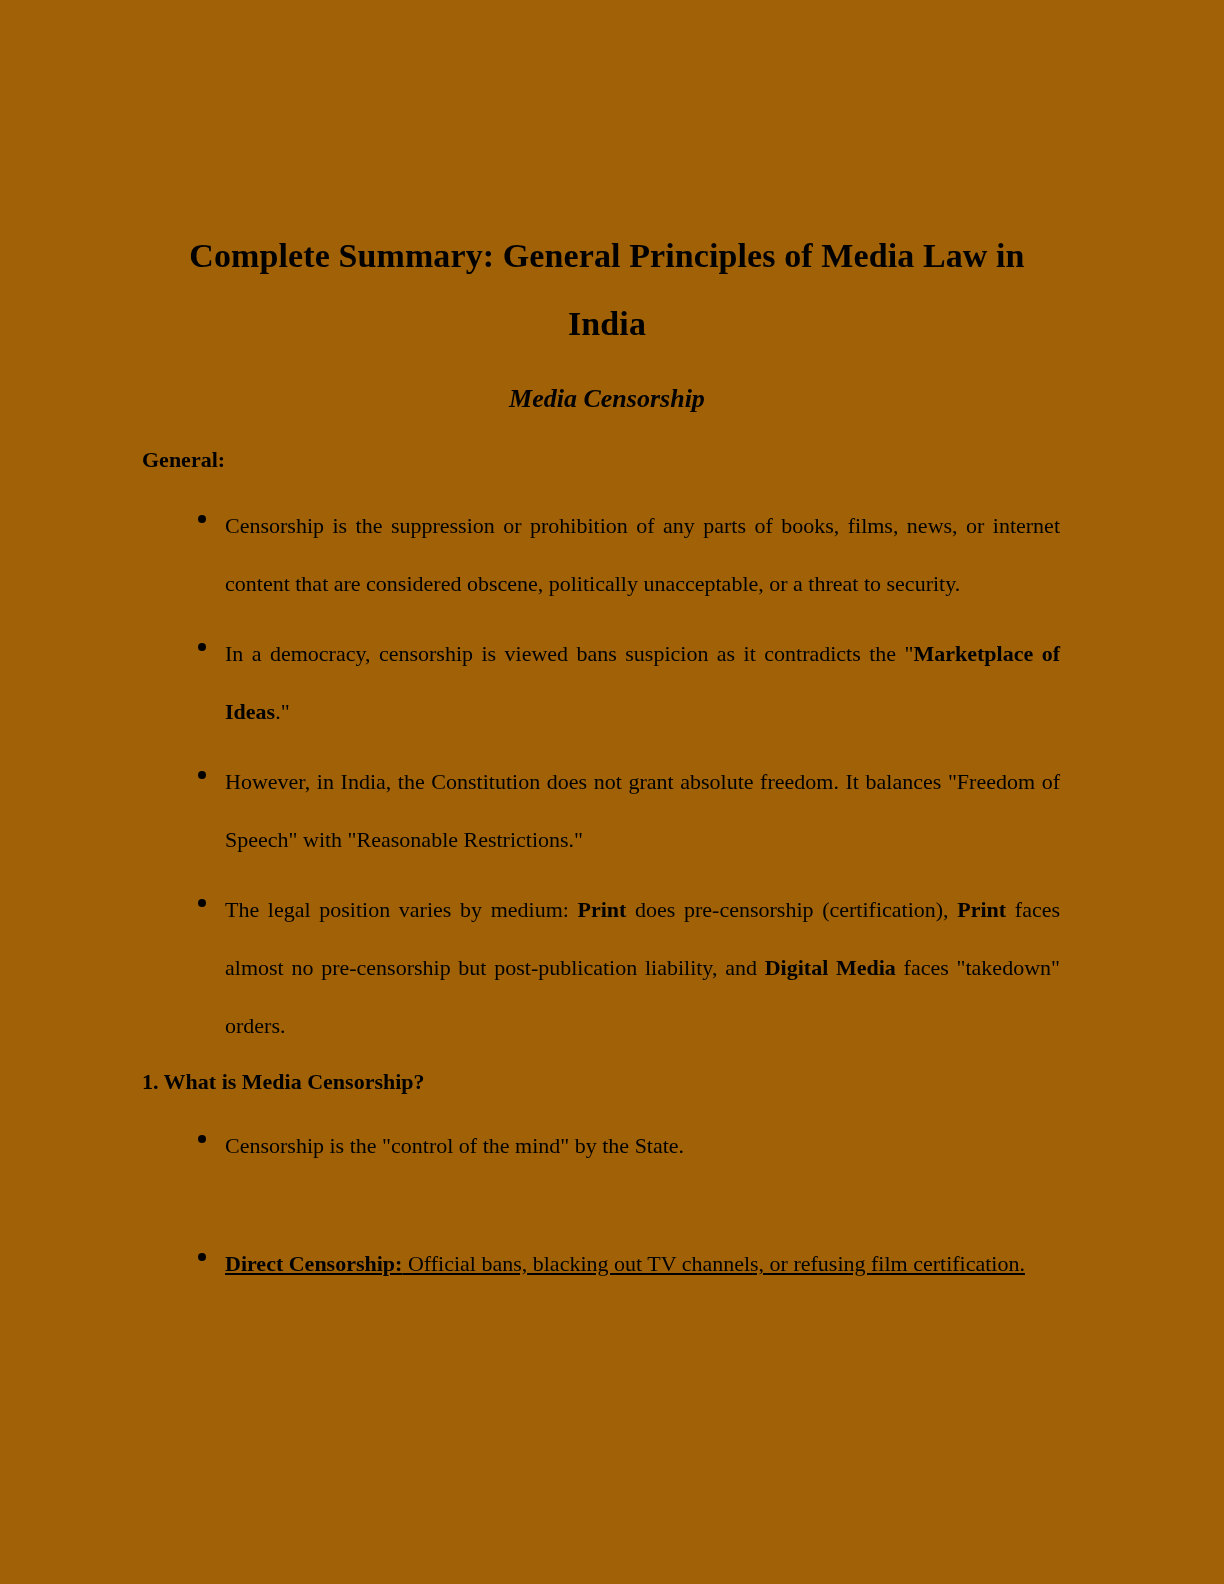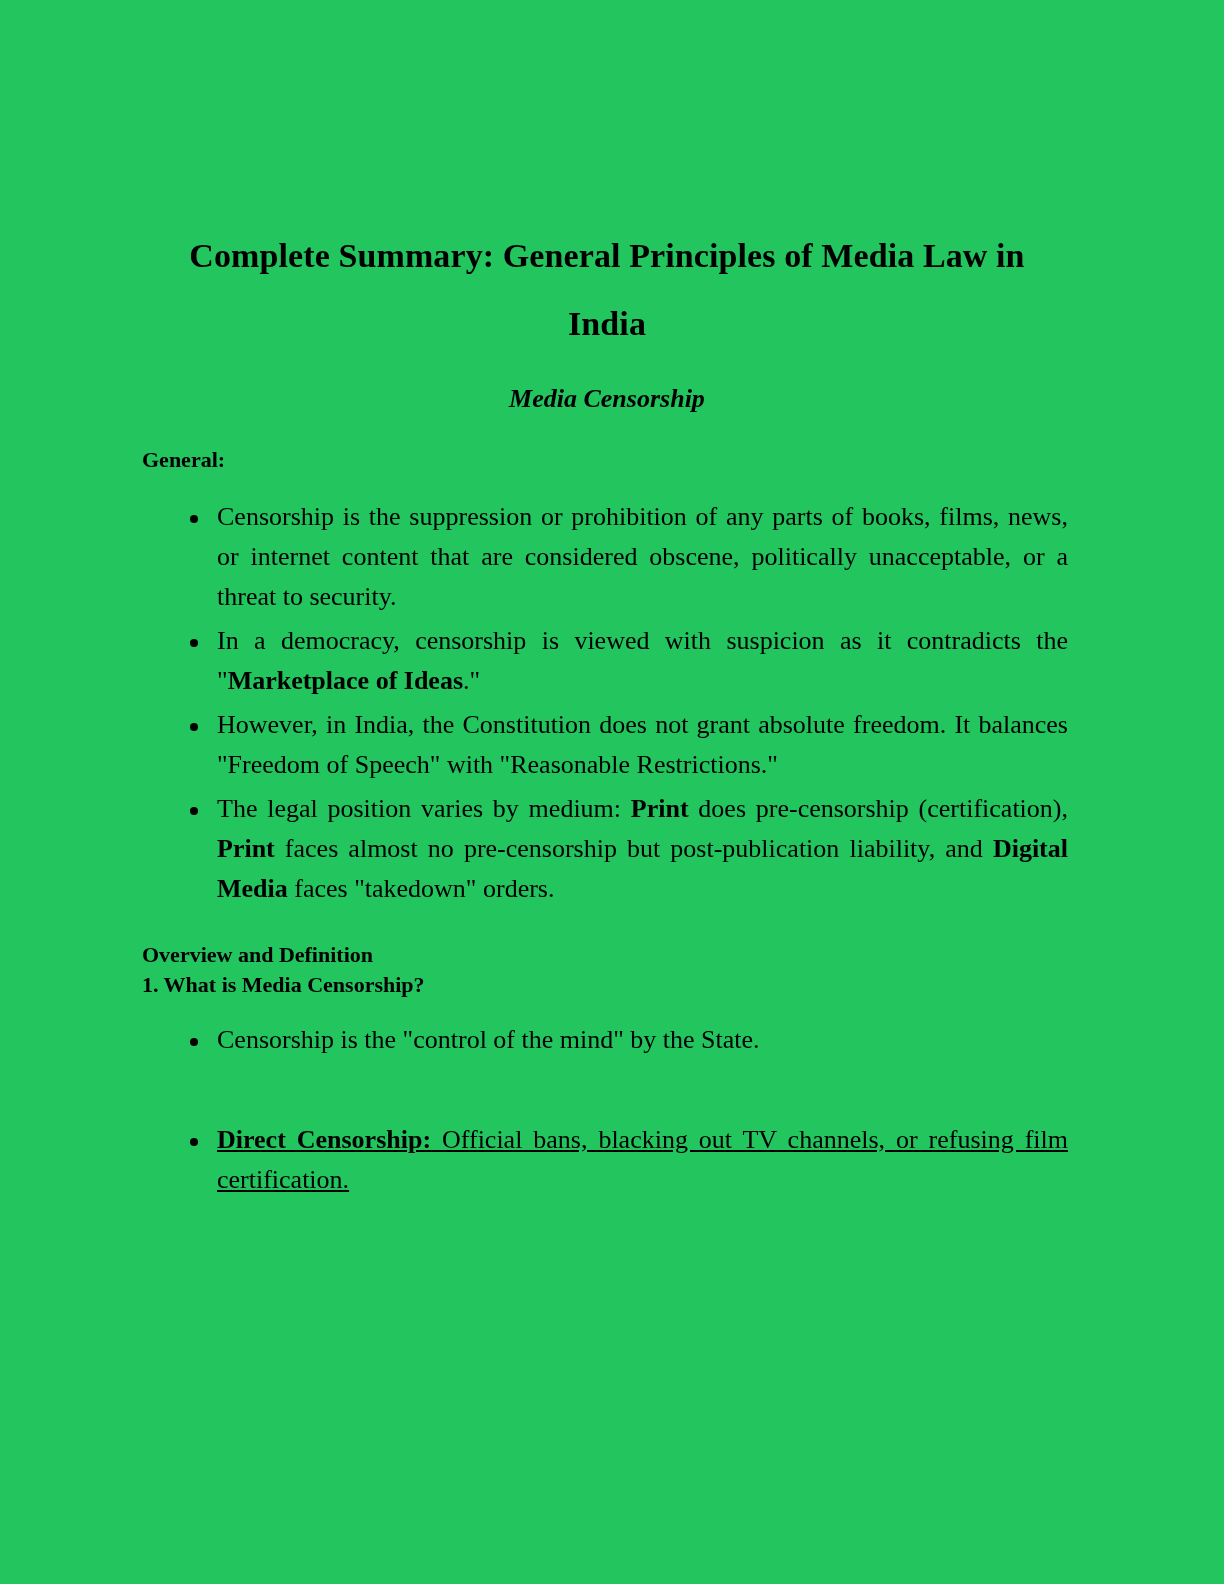--- a/index.html
+++ b/index.html
@@ -15,21 +15,21 @@
     color: #000000;
     -webkit-font-smoothing: antialiased;
   }
 
   .page {
     position: relative;
     width: 1224px;
     height: 1584px;
     box-sizing: border-box;
     padding: 0;
-    background: #22c55e;
+    background: #a16207;
     overflow: hidden;
   }
 
   .content {
     position: absolute;
     left: 142px;
     top: 222px;
     width: 930px;
   }
 
@@ -72,26 +72,26 @@
     margin: 0;
     padding: 0;
   }
 
   .bullets.first-list  { margin-top: 22px; }
   .bullets.second-list { margin-top: 20px; }
   .bullets.third-list  { margin-top: 60px; text-decoration: underline; }
 
   .bullets li {
     position: relative;
-    font-size: 26px;
-    line-height: 40px;
+    font-size: 22px;
+    line-height: 58px;
     text-align: justify;
     text-justify: inter-word;
     padding-left: 71px;
-    margin: 4px;
+    margin: 12px;
   }
 
   .bullets li::before {
     content: "";
     position: absolute;
     left: 44px;
     top: 18px;
     width: 8px;
     height: 8px;
     border-radius: 50%;
@@ -111,26 +111,25 @@
   <div class="content">
 
     <h1 class="doc-title">Complete Summary: General Principles of Media Law in India</h1>
 
     <div class="doc-subtitle">Media Censorship</div>
 
     <h2 class="section-heading h-overview">General:</h2>
 
     <ul class="bullets first-list">
         <li><span>Censorship is the suppression or prohibition of any parts of books, films, news, or internet content that are considered obscene, politically unacceptable, or a threat to security.</span></li>
-        <li><span>In a democracy, censorship is viewed with suspicion as it contradicts the "</span><b>Marketplace of Ideas</b><span>."</span></li>
+        <li><span>In a democracy, censorship is viewed bans suspicion as it contradicts the "</span><b>Marketplace of Ideas</b><span>."</span></li>
         <li><span>However, in India, the Constitution does not grant absolute freedom. It balances "Freedom of Speech" with "Reasonable Restrictions."</span></li>
         <li><span>The legal position varies by medium: </span><b>Print</b><span> does pre-censorship (certification), </span><b>Print</b><span> faces almost no pre-censorship but post-publication liability, and </span><b>Digital Media</b><span> faces "takedown" orders.</span></li>
       </ul>
 
-    <h2 class="section-heading h-overview-def">Overview and Definition</h2>
 
     <h2 class="section-heading h-what-is">1. What is Media Censorship?</h2>
 
     <ul class="bullets second-list">
         <li class="no-justify"><span>Censorship is the "control of the mind" by the State.</span></li>
       </ul>
 
     <ul class="bullets third-list">
         <li><b>Direct Censorship:</b><span> Official bans, blacking out TV channels, or refusing film certification.</span></li>
       </ul>

